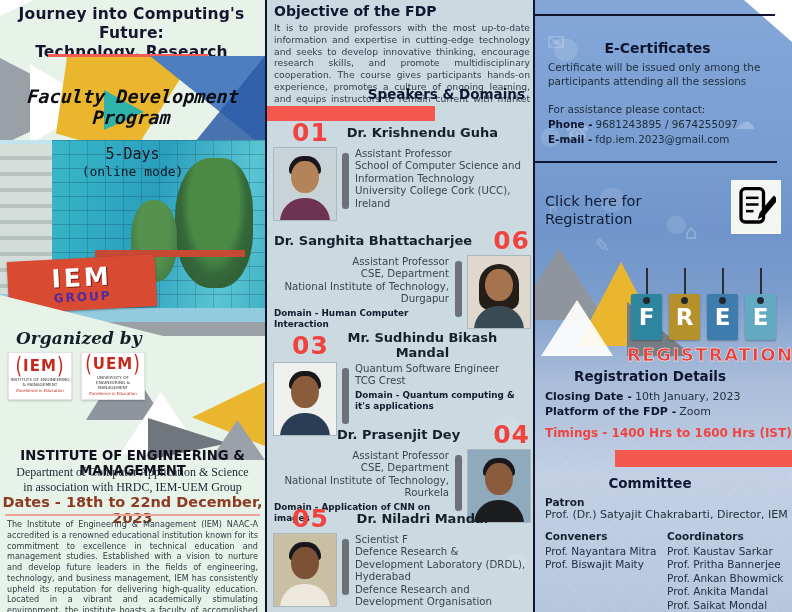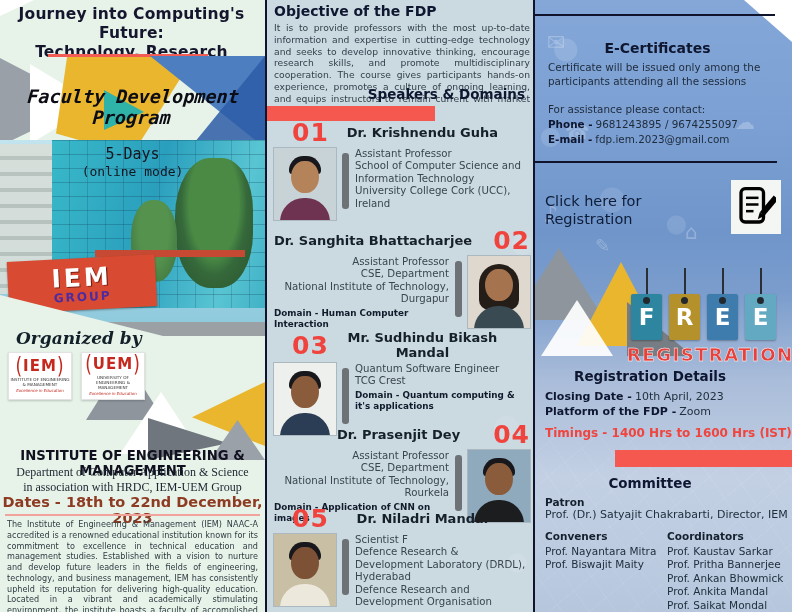--- a/index.html
+++ b/index.html
@@ -260,21 +260,21 @@
           <div class="sp-line">Assistant Professor</div>
           <div class="sp-line">School of Computer Science and Information Technology</div>
           <div class="sp-line">University College Cork (UCC), Ireland</div>
         </div>
       </div>
     </div>
 
     <div class="sp side-right" style="top:228px;">
       <div class="sp-header">
         <span class="sp-name">Dr. Sanghita Bhattacharjee</span>
-        <span class="sp-num">02</span>
+        <span class="sp-num">06</span>
       </div>
       <div class="sp-body">
         <div class="ph ph2">
             <div class="hair"></div>
             <div class="head"></div>
             <div class="torso"></div>
           </div>
         <div class="vbar"></div>
         <div class="sp-text">
           <div class="sp-line">Assistant Professor</div>
@@ -407,21 +407,21 @@
         <div class="tag-unit">
             <div class="tag-string"></div>
             <div class="tag tagE2">E</div>
           </div>
       </div>
       <div class="free-reg-word">REGISTRATION</div>
     </div>
 
     <div class="regdet-title">Registration Details</div>
     <div class="regdet-row row-closing">
-      <b>Closing Date -</b><span>10th April, 2023</span>
+      <b>Closing Date -</b><span>10th January, 2023</span>
     </div>
     <div class="regdet-row row-platform">
       <b>Platform of the FDP -</b><span>Zoom</span>
     </div>
     <div class="timings">Timings - 1400 Hrs to 1600 Hrs (IST)</div>
     <div class="r-redbar"></div>
 
     <div class="committee-title">Committee</div>
     <div class="patron-label">Patron</div>
     <div class="patron-name">Prof. (Dr.) Satyajit Chakrabarti, Director, IEM</div>

